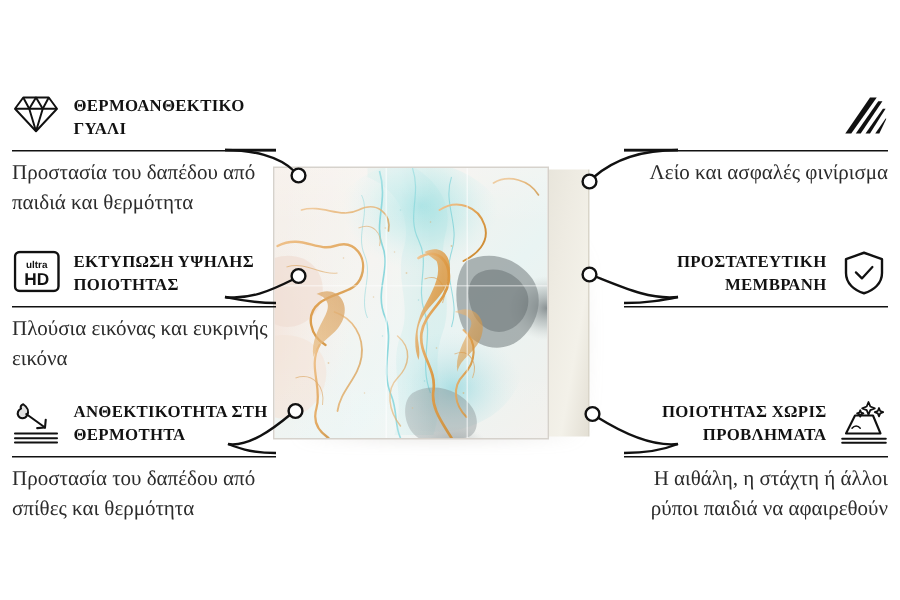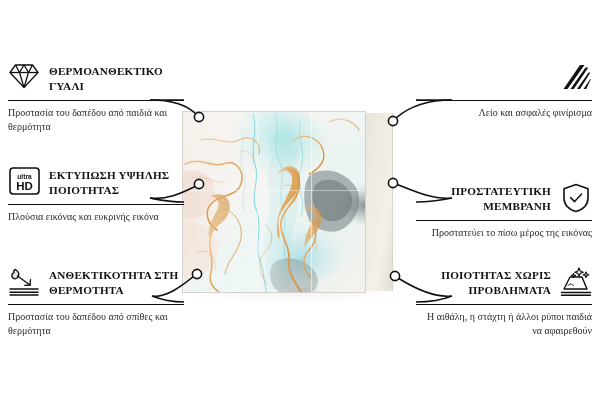--- a/index.html
+++ b/index.html
@@ -131,31 +131,31 @@
   .feat-rule {
     margin-top: 4px;
     height: 0;
     border-top: 1.3px solid #111;
     width: 100%;
   }
 
   .feat-desc {
     margin-top: 5px;
     font-family: "Liberation Serif", "DejaVu Serif", serif;
-    font-size: 10px;
+    font-size: 14px;
     line-height: 1.42;
     color: #2b2b2b;
   }
 
   
   #feature-0 { top: 62px; }
   #feature-1 { top: 166px; }
   #feature-2 { top: 266px; }
   #feature-3 { top: 62px; }
-  #feature-4 { top: 182px; }
+  #feature-4 { top: 166px; }
   #feature-5 { top: 266px; }
 </style>
 </head>
 <body>
 
 <div id="infographic">
 
   <div class="product-wrap">
     <div class="product-shadow"></div>
     <div class="product-side"></div>
@@ -381,21 +381,20 @@
     <div class="feat-head">
       <span class="feat-icon">
         <svg width="28" height="30" viewBox="0 0 28 30" fill="none" stroke="#111" stroke-width="1.6" stroke-linecap="round" stroke-linejoin="round">
           <path d="M14,1.5 L26,5.8 V15 C26,22 20.5,26.6 14,28.5 C7.5,26.6 2,22 2,15 V5.8 Z"></path>
           <path d="M8.6,14.6 L12.6,18.6 L19.6,11" stroke-width="1.5"></path>
         </svg>
       </span>
       <span class="feat-title">ΠΡΟΣΤΑΤΕΥΤΙΚΗ ΜΕΜΒΡΑΝΗ</span>
     </div>
     <div class="feat-rule"></div>
-    <div class="feat-desc">Προστατεύει το πίσω μέρος της εικόνας</div>
   </div>
 
   <div class="feature right" id="feature-5">
     <div class="feat-head">
       <span class="feat-icon">
         <svg width="32" height="30" viewBox="0 0 32 30" fill="none" stroke="#111" stroke-width="1.4" stroke-linecap="round" stroke-linejoin="round">
           <path d="M4,22 L10,10 L22,10 L27,22 Z"></path>
           <path d="M1.5,25.5 H30.5"></path>
           <path d="M1.5,28.2 H30.5"></path>
           <path d="M8,18.5 C9.5,16.5 12,16.5 13.5,18.5" stroke-width="1"></path>

